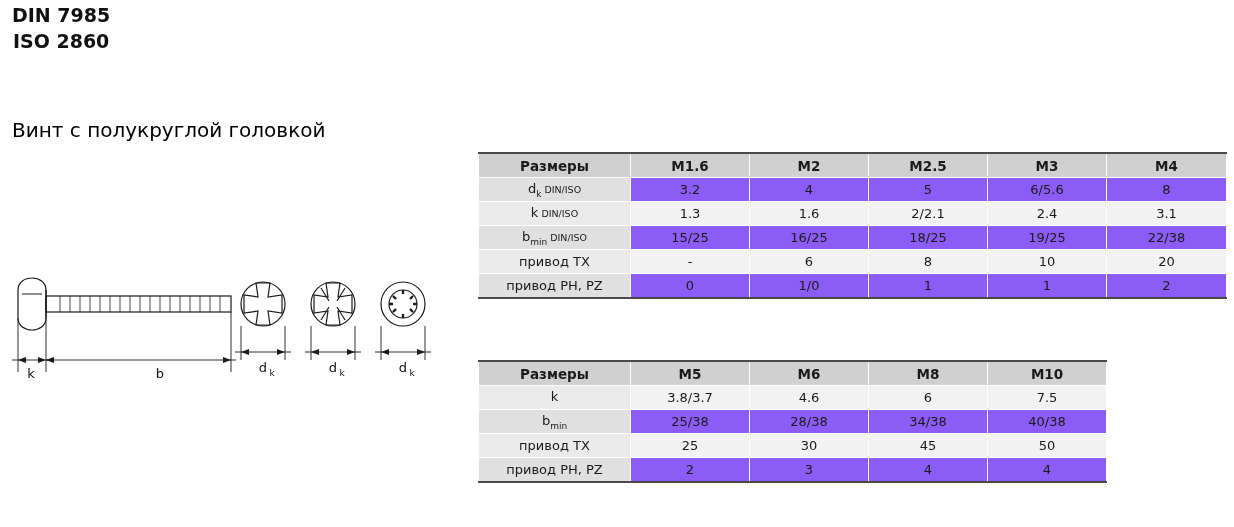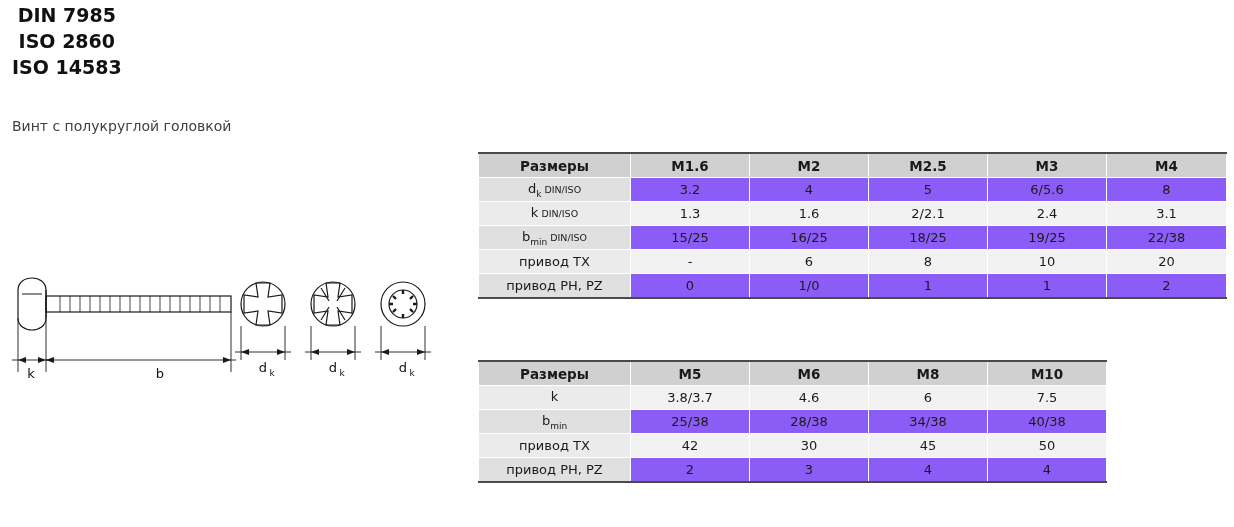--- a/index.html
+++ b/index.html
@@ -24,22 +24,22 @@
   .titles .t {
     font-size: 19px;
     font-weight: bold;
     line-height: 26px;
     color: #111;
   }
   .subtitle {
     position: absolute;
     left: 12px;
     top: 118px;
-    font-size: 14px;
-    color: #404040;
+    font-size: 20px;
+    color: #000000;
   }
 
   
   .drawing {
     position: absolute;
     left: 0;
     top: 260px;
     width: 470px;
     height: 140px;
   }
@@ -85,21 +85,20 @@
   .last td { border-bottom: 2px solid #4a4a4a; }
   sub { font-size: 9px; }
   .sm { font-size: 9.5px; }
 </style>
 </head>
 <body>
 
 <div class="titles">
   <div class="t">DIN 7985</div>
   <div class="t">ISO 2860</div>
-  <div class="t">ISO 14583</div>
 </div>
 
 <div class="subtitle">Винт с полукруглой головкой</div>
 
 <div class="drawing">
 <svg width="470" height="140" viewBox="0 0 470 140" xmlns="http://www.w3.org/2000/svg">
   <g fill="none" stroke="#1a1a1a" stroke-width="1.2">
 
     <path d="M18,30 C18,14 46,14 46,30 L46,58 C46,74 18,74 18,58 Z"></path>
 
@@ -291,21 +290,21 @@
     <tr class="rowA">
       <td class="lbl"><span>b</span><sub>min</sub></td>
       <td>25/38</td>
       <td>28/38</td>
       <td>34/38</td>
       <td>40/38</td>
       <td class="empty"></td>
     </tr>
     <tr class="rowB">
       <td class="lbl">привод TX</td>
-      <td>42</td>
+      <td>25</td>
       <td>30</td>
       <td>45</td>
       <td>50</td>
       <td class="empty"></td>
     </tr>
     <tr class="rowA last">
       <td class="lbl">привод PH, PZ</td>
       <td>2</td>
       <td>3</td>
       <td>4</td>

